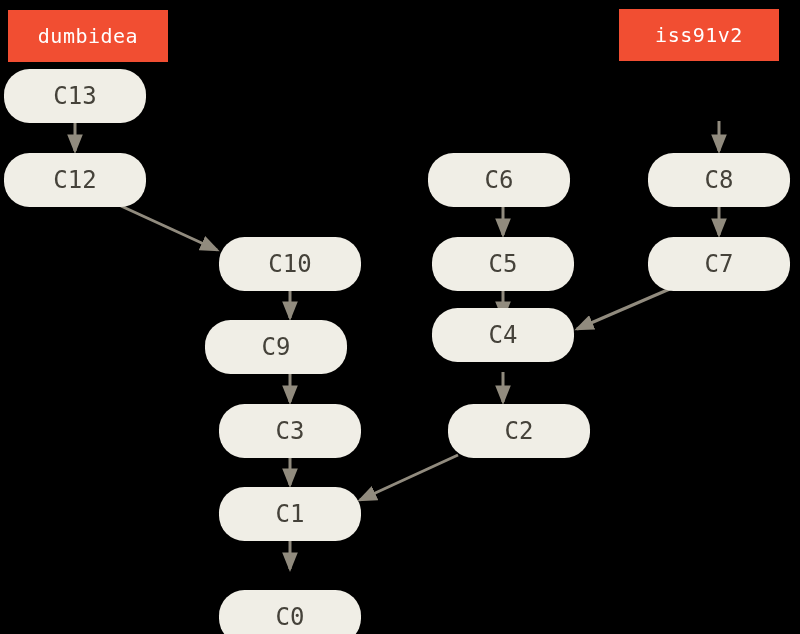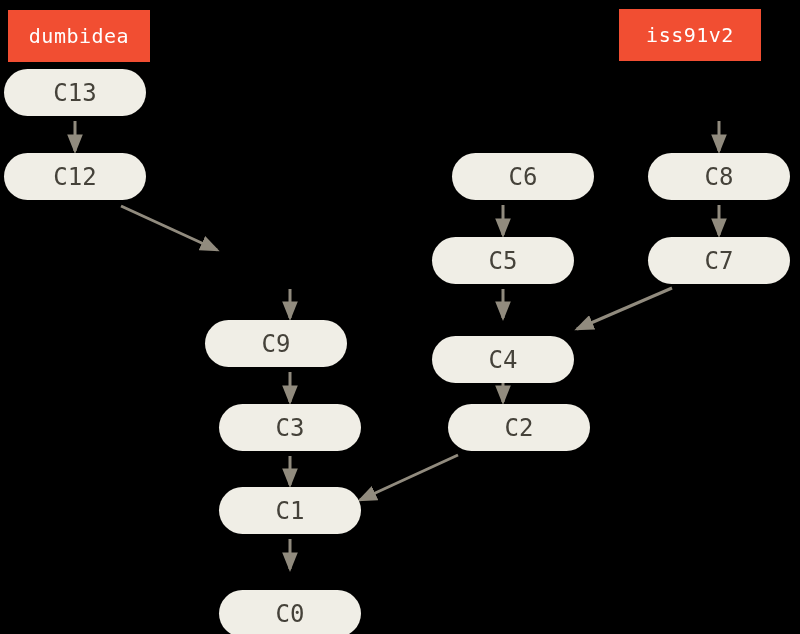--- a/index.html
+++ b/index.html
@@ -8,30 +8,30 @@
   }
   .canvas {
     position: relative;
     width: 800px; height: 634px;
     background: var(--bg, #000000);
     overflow: hidden;
     font-family: "DejaVu Sans Mono", "Liberation Mono", monospace;
   }
   .branch-label {
     position: absolute;
-    width: 142px; height: 52px;
+    width: 160px; height: 52px;
     background: var(--accent, #F14E32);
     color: var(--accent-text, #FFFFFF);
     display: flex; align-items: center; justify-content: center;
     font-size: 20px;
     letter-spacing: 0.5px;
   }
   .commit {
     position: absolute;
-    width: 142px; height: 47px;
+    width: 142px; height: 54px;
     border-radius: 25.5px;
     background: var(--node-bg, #F0EEE6);
     color: var(--node-text, #45423A);
     display: flex; align-items: center; justify-content: center;
     font-size: 24px;
   }
   .arrows {
     position: absolute; left: 0; top: 0;
     pointer-events: none;
   }
@@ -65,24 +65,25 @@
     <line class="arrow-line" x1="719" y1="121" x2="719" y2="151" marker-end="url(#ah)"></line>
     <line class="arrow-line" x1="719" y1="205" x2="719" y2="235" marker-end="url(#ah)"></line>
     <line class="arrow-line" x1="672" y1="288" x2="577" y2="329" marker-end="url(#ah)"></line>
   </svg>
 
   <div class="branch-label" style="left:8px;   top:10px">dumbidea</div>
   <div class="branch-label" style="left:619px; top:9px">iss91v2</div>
 
   <div class="commit" style="left:4px;   top:69px">C13</div>
   <div class="commit" style="left:4px;   top:153px">C12</div>
+  <div class="commit" style="left:219px; top:237px">C10</div>
   <div class="commit" style="left:205px; top:320px">C9</div>
   <div class="commit" style="left:219px; top:404px">C3</div>
   <div class="commit" style="left:219px; top:487px">C1</div>
   <div class="commit" style="left:219px; top:590px">C0</div>
-  <div class="commit" style="left:452px; top:153px">C6</div>
+  <div class="commit" style="left:428px; top:153px">C6</div>
   <div class="commit" style="left:432px; top:237px">C5</div>
-  <div class="commit" style="left:432px; top:336px">C4</div>
+  <div class="commit" style="left:432px; top:308px">C4</div>
   <div class="commit" style="left:448px; top:404px">C2</div>
   <div class="commit" style="left:648px; top:153px">C8</div>
   <div class="commit" style="left:648px; top:237px">C7</div>
 
 </div>
 
 </body></html>

